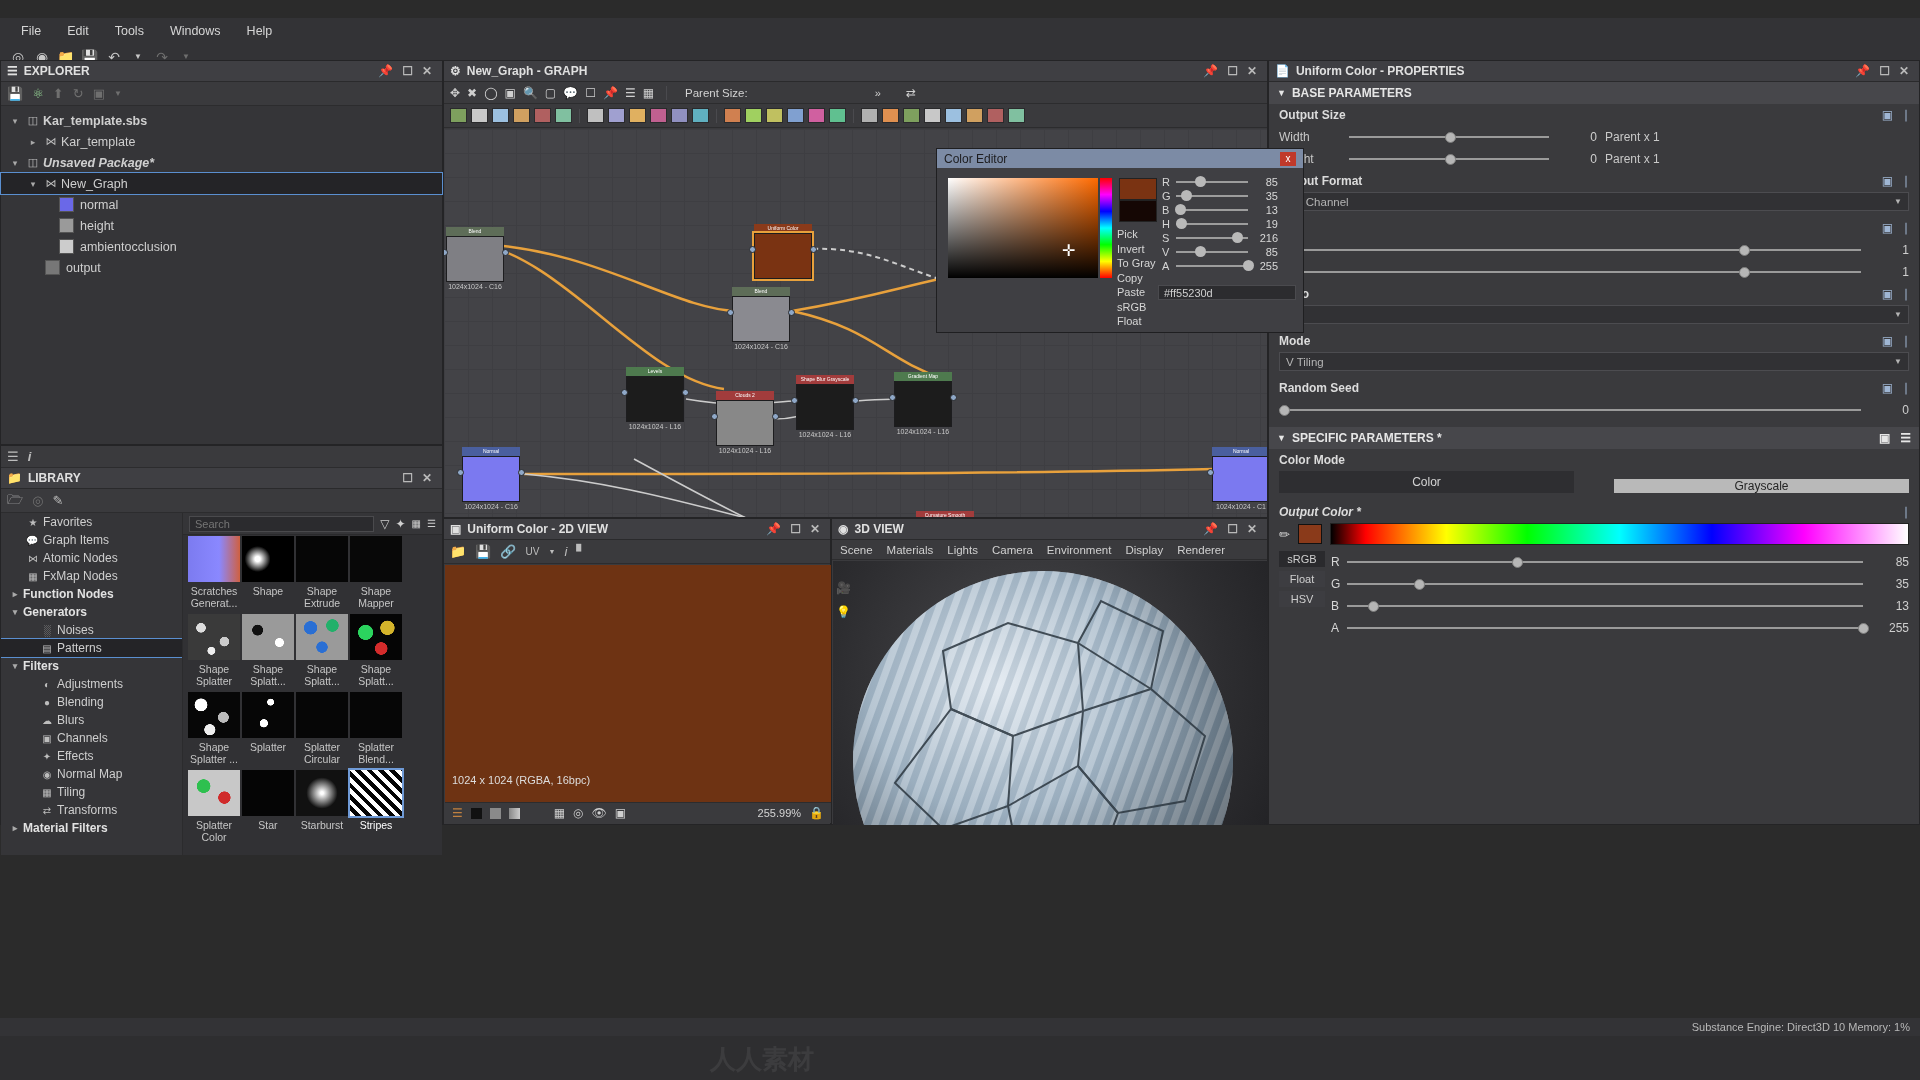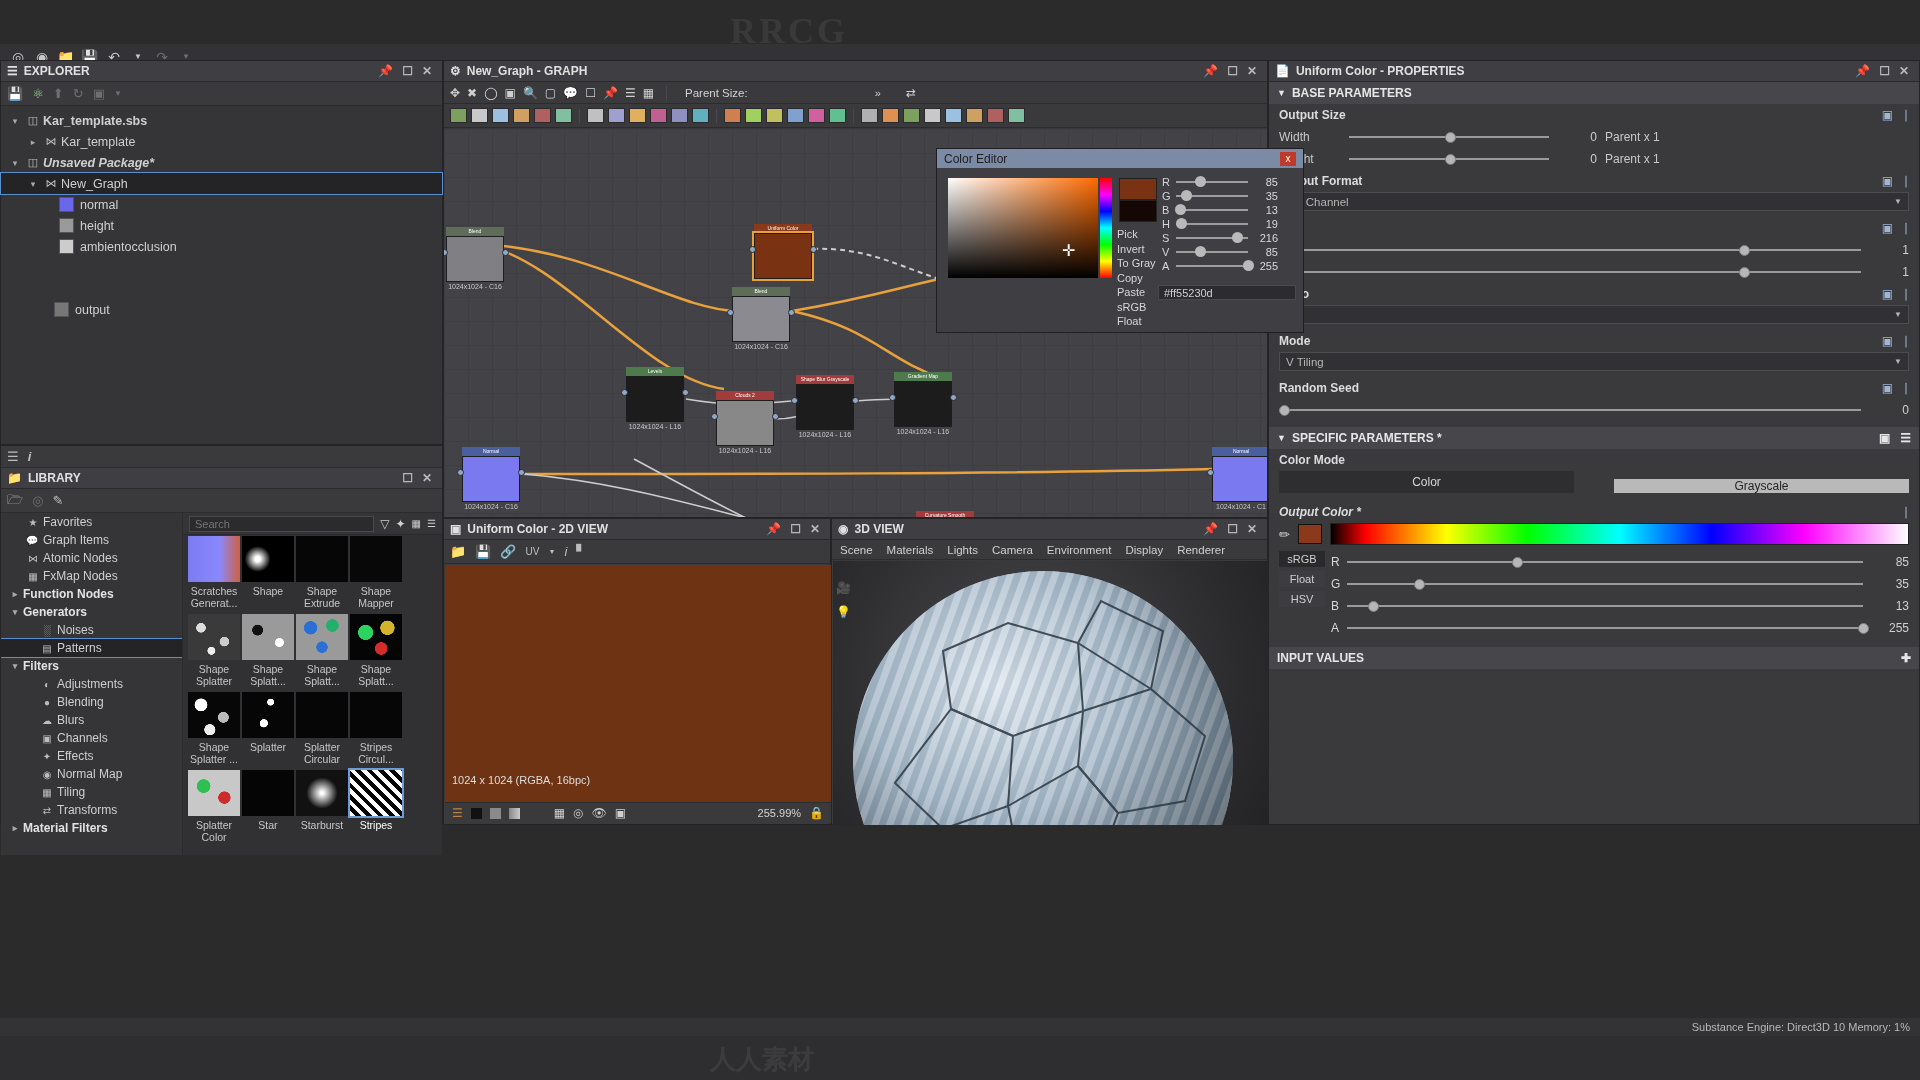--- a/index.html
+++ b/index.html
@@ -161,20 +161,27 @@
   .wm { position:absolute; color:rgba(255,255,255,0.07); font-weight:bold;
         pointer-events:none; font-family:"Liberation Serif", serif; }
 </style>
 </head>
 <body>
 
 <div class="app">
 
   <div class="wm" style="left:730px; top:10px; font-size:36px; letter-spacing:3px;">RRCG</div>
 
+  <div class="menubar">
+    <div class="mi">File</div>
+    <div class="mi">Edit</div>
+    <div class="mi">Tools</div>
+    <div class="mi">Windows</div>
+    <div class="mi">Help</div>
+  </div>
 
   <div class="toolbar">
     <div class="tb-ic">◎</div>
     <div class="tb-ic">◉</div>
     <div class="tb-ic">📁</div>
     <div class="tb-ic">💾</div>
     <div class="tb-ic">↶</div>
     <div class="tb-ic" style="font-size:8px;">▼</div>
     <div class="tb-ic" style="color:#6e6e6e;">↷</div>
     <div class="tb-ic" style="font-size:8px;color:#6e6e6e;">▼</div>
@@ -227,21 +234,21 @@
         <div class="trow" style="padding-left: 42px;">
           <span class="chev"></span>
           <span class="swatch" style="background:#9a9a9a"></span>
           <span style="">height</span>
         </div>
         <div class="trow" style="padding-left: 42px;">
           <span class="chev"></span>
           <span class="swatch" style="background:#cccccc"></span>
           <span style="">ambientocclusion</span>
         </div>
-        <div class="trow" style="padding-left: 37px; margin-top: 42px;">
+        <div class="trow" style="padding-left: 28px;">
           <span class="chev"></span>
           <span class="swatch" style="background:#777777"></span>
           <span style="">output</span>
         </div>
       </div>
   </div>
 
   <div class="panel" id="library">
     <div class="subbar" style="height:22px;">
       <span class="sic">☰</span>
@@ -397,21 +404,21 @@
             <div class="cell">
               <div class="thumb" style="background:radial-gradient(circle at 55% 22%,#fff 7%,transparent 8%),radial-gradient(circle at 42% 68%,#fff 9%,transparent 10%),#060606;"></div>
               <div class="clabel">Splatter</div>
             </div>
             <div class="cell">
               <div class="thumb" style="background:#060606;"></div>
               <div class="clabel">Splatter Circular</div>
             </div>
             <div class="cell">
               <div class="thumb" style="background:#060606;"></div>
-              <div class="clabel">Stripes Circul...</div>
+              <div class="clabel">Splatter Blend...</div>
             </div>
             <div class="cell">
               <div class="thumb" style="background:radial-gradient(circle at 30% 35%,#2ec04f 14%,transparent 15%),radial-gradient(circle at 70% 60%,#d02b2b 13%,transparent 14%),#c8c8c8;"></div>
               <div class="clabel">Splatter Color</div>
             </div>
             <div class="cell">
               <div class="thumb" style="background:#050505;"></div>
               <div class="clabel">Star</div>
             </div>
             <div class="cell">
@@ -842,26 +849,20 @@
             <span style="width:10px;font-size:12px;color:#d6d6d6;">A</span>
             <span class="slider">
               <span class="strack"></span>
               <span class="sknob" style="left:calc(100% - 5px);"></span>
             </span>
             <span class="pval">255</span>
           </div>
         </div>
     </div>
 
-    <div class="secthdr" style="margin-top:8px;">
-      <span>INPUT VALUES</span>
-      <span class="r">
-          <span>✚</span>
-        </span>
-    </div>
   </div>
 
   <div id="colored">
     <div class="cetitle">
       <span>Color Editor</span>
       <span class="ceclose">x</span>
     </div>
     <div class="sqpick">
       <span style="position:absolute;left:114px;top:63px;color:#fff;font-size:16px;z-index:3;">✛</span>
     </div>

